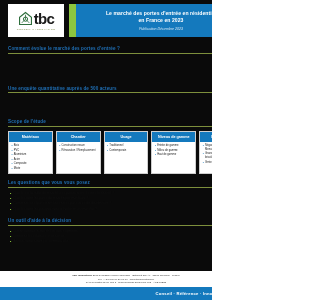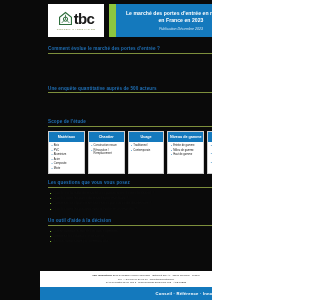--- a/index.html
+++ b/index.html
@@ -6,21 +6,21 @@
   html, body {
     width: 212px; height: 300px;
     background: #ffffff;
     font-family: "Liberation Sans", sans-serif;
     overflow: hidden;
   }
   .page {
     position: relative;
     width: 252px; height: 300px;
     background: #0a0a0a;
-    display: flex; flex-direction: column; padding-left: 40px;
+    display: flex; flex-direction: column;
   }
 
   
   .header {
     height: 40px;
     background: #0a0a0a;
     display: flex; align-items: stretch;
     padding: 4px 6px 3px 8px;
   }
   .logo-block {

